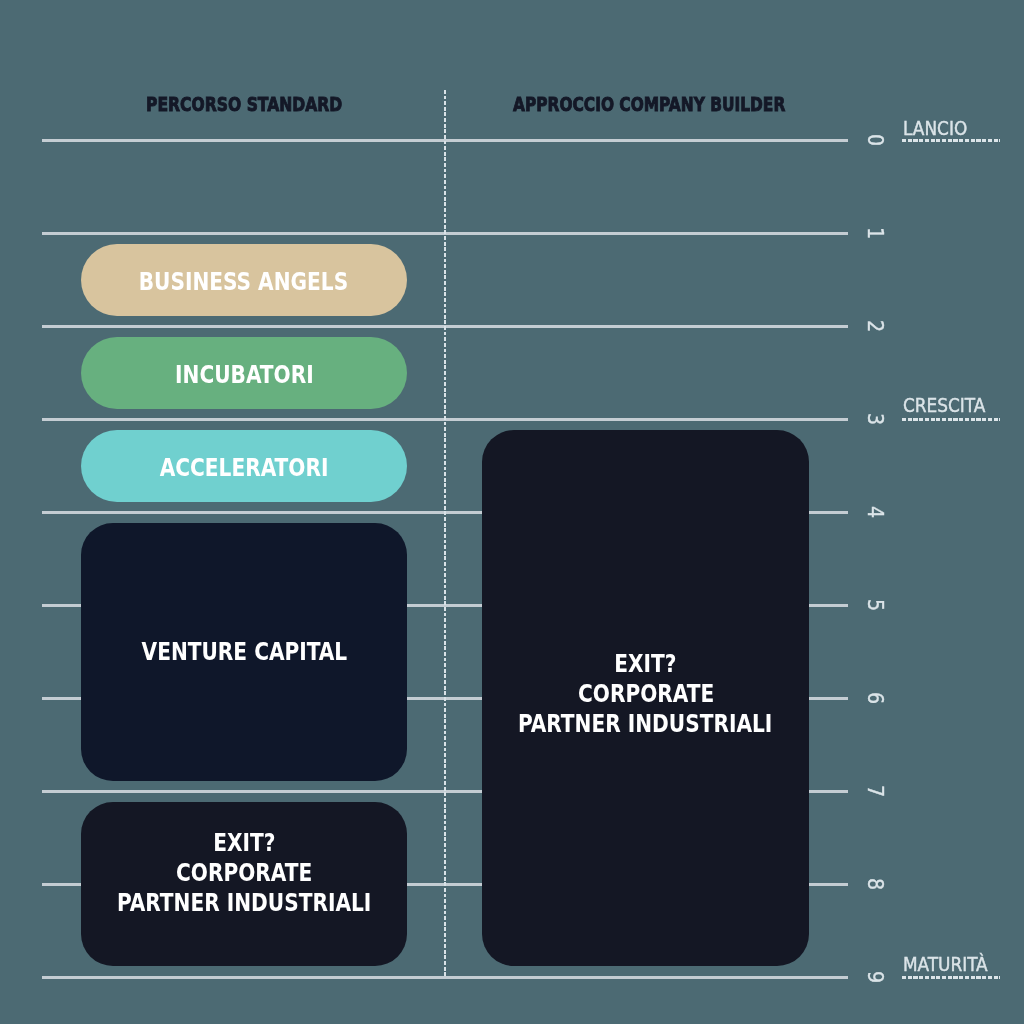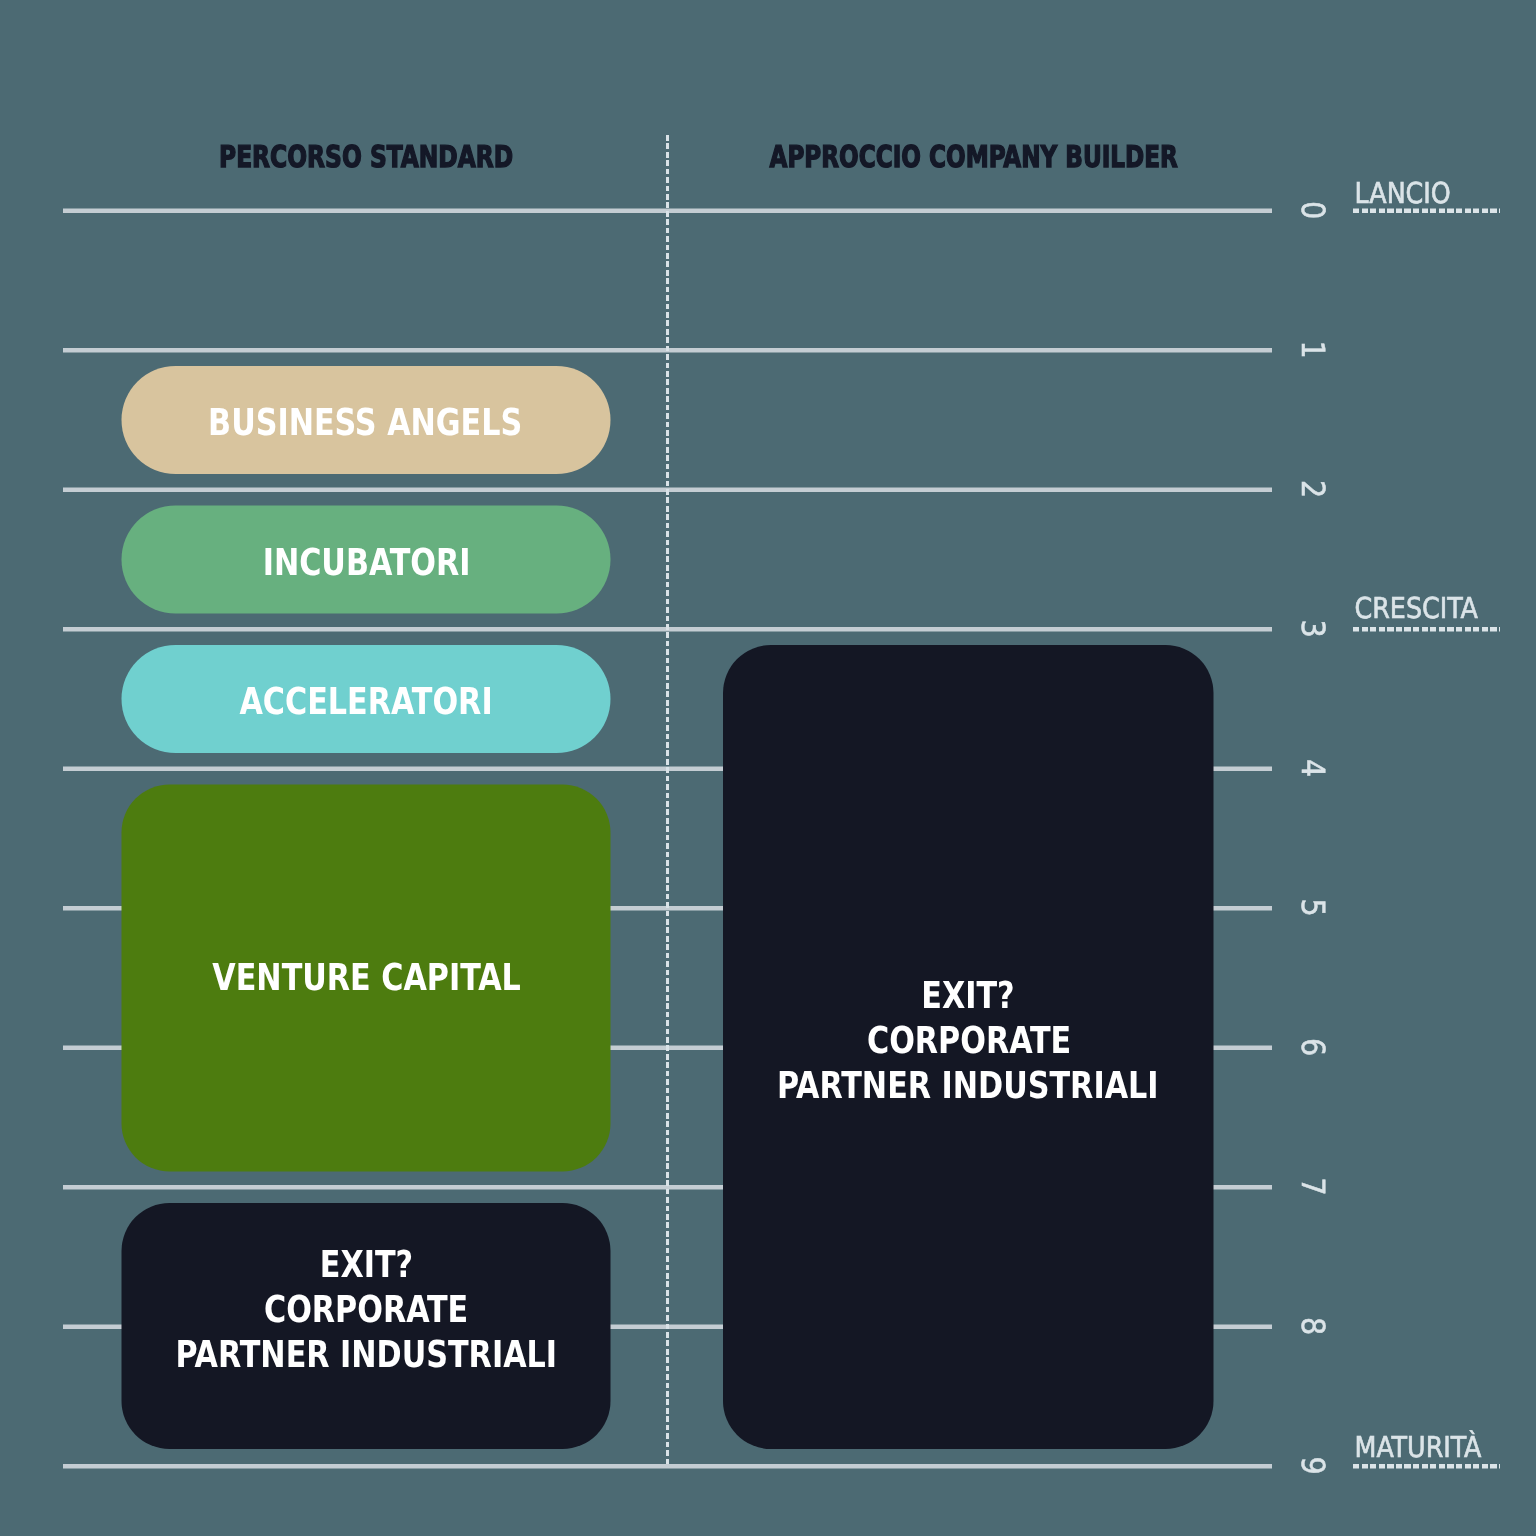--- a/index.html
+++ b/index.html
@@ -71,21 +71,21 @@
   </div>
 
   <div class="box" style="left:80.5px;top:430.4px;width:326.8px;height:71.4px;border-radius:40px;background:#70d0cf;padding-top:4px;box-sizing:border-box">
     <span class="ln">ACCELERATORI</span>
   </div>
 
   <div class="box" style="left:80.5px;top:337.4px;width:326.8px;height:71.4px;border-radius:40px;background:#67b07f;padding-top:4px;box-sizing:border-box">
     <span class="ln">INCUBATORI</span>
   </div>
 
-  <div class="box" style="left:80.5px;top:523.4px;width:326.8px;height:257.4px;border-radius:32px;background:#4d7c0f">
+  <div class="box" style="left:80.5px;top:523.4px;width:326.8px;height:257.4px;border-radius:32px;background:#0f172a">
     <span class="ln">VENTURE CAPITAL</span>
   </div>
 
   <div class="box" style="left:80.5px;top:802.4px;width:326.8px;height:164.0px;border-radius:32px;background:#141724;flex-direction:column;padding-bottom:23.6px;box-sizing:border-box">
     <span class="ln">EXIT?</span>
     <span class="ln">CORPORATE</span>
     <span class="ln">PARTNER INDUSTRIALI</span>
   </div>
 
 

